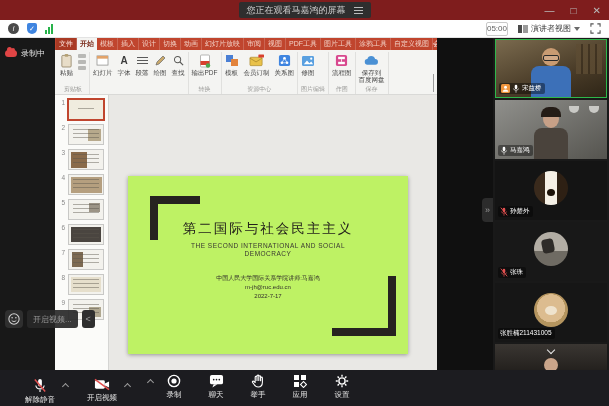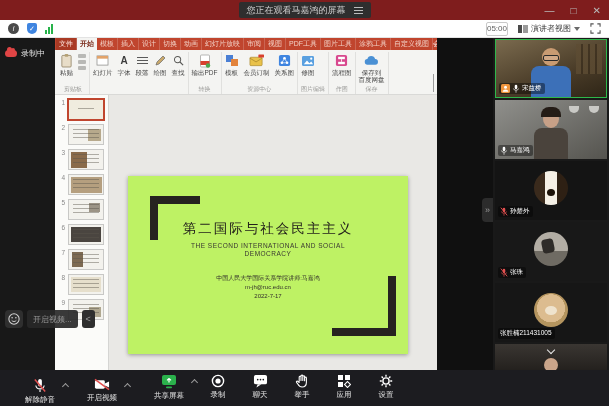--- a/index.html
+++ b/index.html
@@ -631,28 +631,20 @@
           <line x1="1" y1="1" x2="16" y2="12" stroke="#e25050" stroke-width="1.6"></line>
         </svg>
         <span>开启视频</span>
       </div>
       <span class="chev-up"></span>
     </div>
   </div>
 
   <div class="bb-center">
     <div class="bb-pair">
-      <div class="bb-item">
-        <svg width="16" height="15" viewBox="0 0 16 15">
-          <rect x="1" y="1" width="14" height="10" rx="2" fill="#2bb24c"></rect>
-          <path d="M8 8.6V4.4M8 4.4L6 6.4M8 4.4l2 2" stroke="#fff" stroke-width="1.2" fill="none"></path>
-          <rect x="5" y="12.6" width="6" height="1.6" rx=".8" fill="#2bb24c"></rect>
-        </svg>
-        <span>共享屏幕</span>
-      </div>
       <span class="chev-up"></span>
     </div>
     <div class="bb-item">
       <svg width="14" height="14" viewBox="0 0 14 14">
         <circle cx="7" cy="7" r="5.6" fill="none" stroke="#fff" stroke-width="1.4"></circle>
         <circle cx="7" cy="7" r="2.6" fill="#fff"></circle>
       </svg>
       <span>录制</span>
     </div>
     <div class="bb-item">

